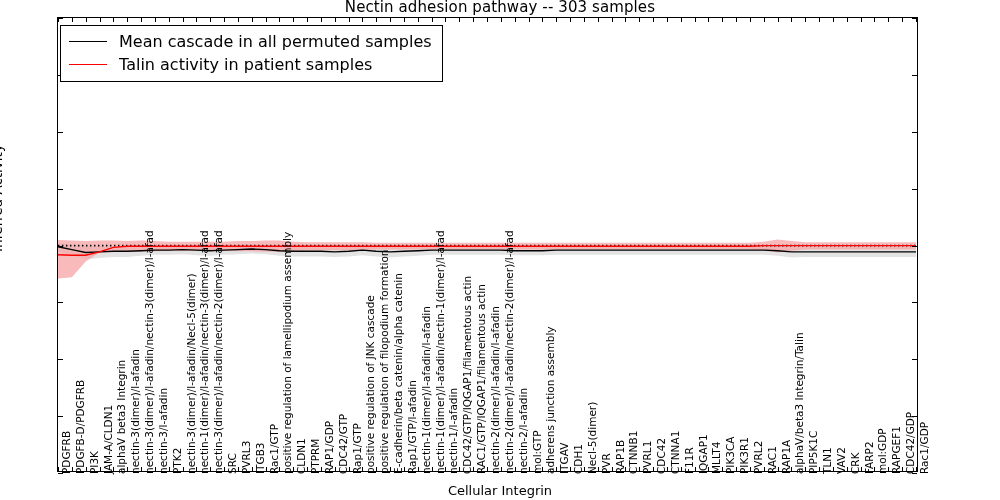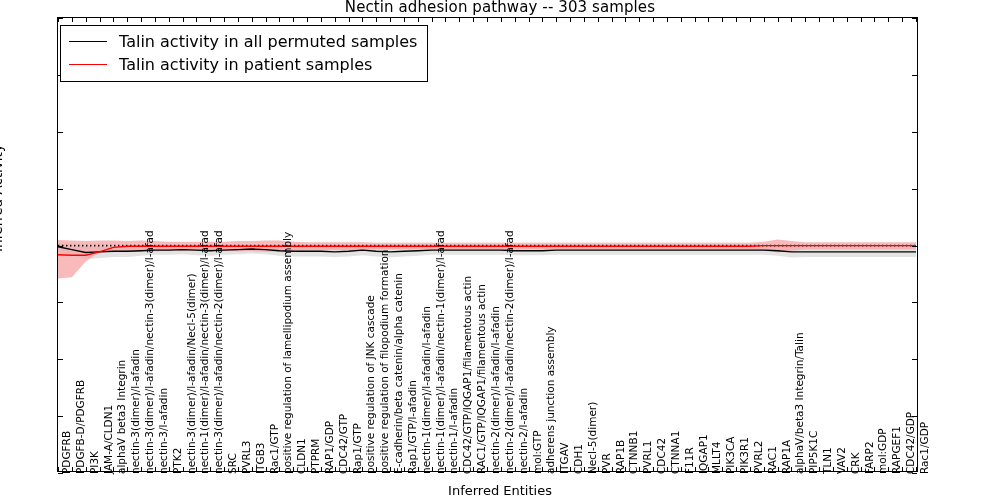--- a/index.html
+++ b/index.html
@@ -281,26 +281,26 @@
       <div class="xtick-label" style="left: 751.29px;">PIP5K1C</div>
       <div class="xtick-label" style="left: 765.129px;">TLN1</div>
       <div class="xtick-label" style="left: 778.968px;">VAV2</div>
       <div class="xtick-label" style="left: 792.806px;">CRK</div>
       <div class="xtick-label" style="left: 806.645px;">FARP2</div>
       <div class="xtick-label" style="left: 820.484px;">mol:GDP</div>
       <div class="xtick-label" style="left: 834.323px;">RAPGEF1</div>
       <div class="xtick-label" style="left: 848.161px;">CDC42/GDP</div>
       <div class="xtick-label" style="left: 862px;">Rac1/GDP</div>
     </div>
-  <div class="xlabel">Inferred Entities</div>
+  <div class="xlabel">Cellular Integrin</div>
 
   <div class="legend">
     <div class="legend-row">
       <span class="legend-swatch"></span>
-      <span class="legend-text">Talin activity in all permuted samples</span>
+      <span class="legend-text">Mean cascade in all permuted samples</span>
     </div>
     <div class="legend-row">
       <span class="legend-swatch red"></span>
       <span class="legend-text">Talin activity in patient samples</span>
     </div>
   </div>
 
 </div>
 
 </body></html>

